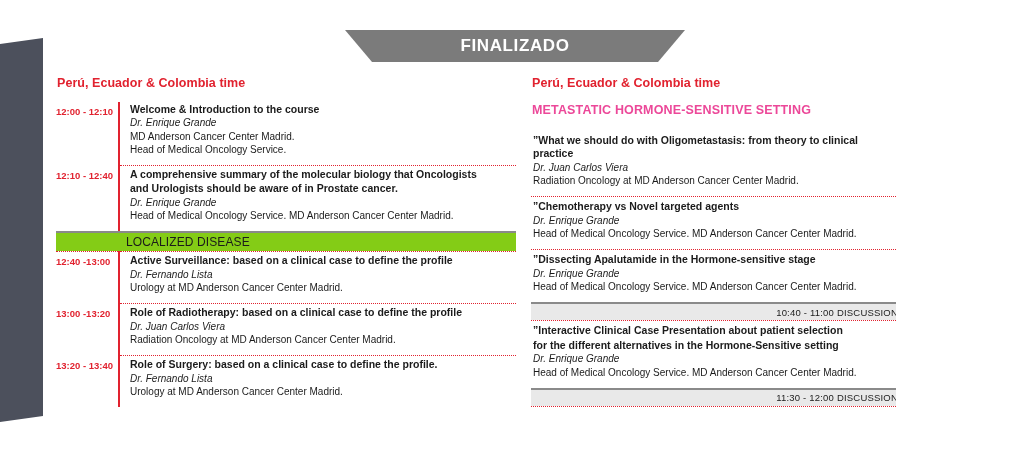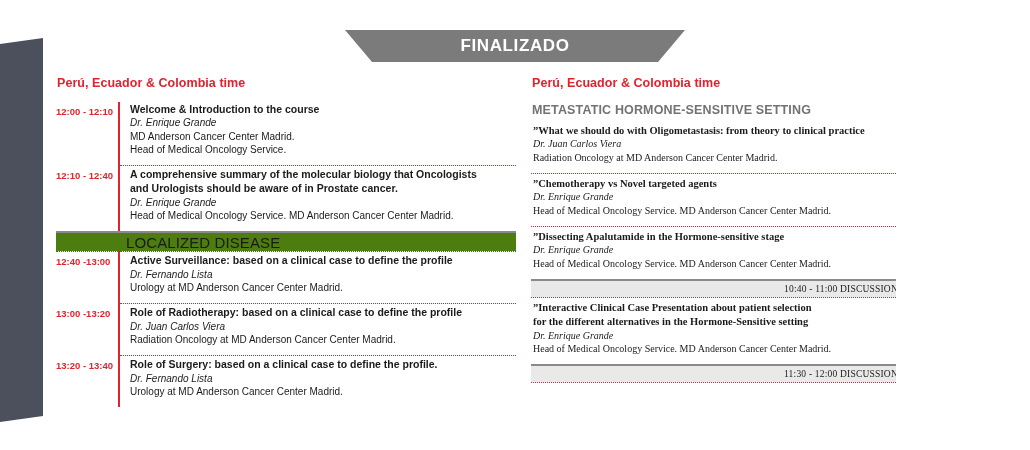--- a/index.html
+++ b/index.html
@@ -60,21 +60,21 @@
   .col{position:absolute;top:76px;}
   .col-left{left:56px;width:460px;}
   .col-right{left:531px;width:455px;}
 
   .tz{
     color:#e1222f;font-size:12.5px;font-weight:bold;letter-spacing:.05px;
     margin:0 0 12px 1px;
   }
   .col-left .tz{margin-left:1px;}
   .section-head{
-    color:#737373;font-size:12.5px;font-weight:bold;letter-spacing:.15px;
+    color:#ec4899;font-size:12.5px;font-weight:bold;letter-spacing:.15px;
     margin:13px 0 0 1px;
   }
 
   
   .rows-left{position:relative;margin-top:9px;}
   .row{position:relative;display:flex;}
   .row .time{
     width:62px;min-width:62px;
     color:#e1222f;font-size:9.5px;font-weight:bold;
     text-align:center;padding-right:8px;padding-top:4px;
@@ -93,28 +93,28 @@
   .aff{
     font-size:10px;color:#1b1b1b;line-height:1.3;margin:0;
   }
   .dotrow{display:flex;}
   .dotrow .dl-left{width:62px;min-width:62px;}
   .dotrow .dl-bar{width:2px;min-width:2px;background:#e1222f;}
   .dotrow .dl-main{flex:1;border-top:1px dotted #e1222f;}
 
   
   .graybar{
-    background:#4d7c0f;border-top:2px solid #8a8a8a;
+    background:#84cc16;border-top:2px solid #8a8a8a;
     height:18px;display:flex;align-items:center;
-    font-size:15px;color:#1b1b1b;letter-spacing:.1px;text-align:center;
+    font-size:12px;color:#1b1b1b;letter-spacing:.1px;text-align:center;
   }
   .graybar.left-bar{margin-left:0;padding-left:70px;}
 
   
-  .rows-right{position:relative;margin-top:4px;font-family:Liberation Serif, serif;}
+  .rows-right{position:relative;margin-top:14px;}
   .rrow{display:flex;}
   .rrow .rbody{flex:1;padding:3px 10px 9px 2px;}
   .rrow .rbar{width:2px;min-width:2px;background:#e1222f;}
   .rrow .rtime{
     width:74px;min-width:74px;
     color:#e1222f;font-size:9.5px;font-weight:bold;
     text-align:center;padding-top:6px;box-sizing:border-box;white-space:nowrap;
   }
   .rdotrow{display:flex;}
   .rdotrow .rd-main{flex:1;border-top:1px dotted #e1222f;}

